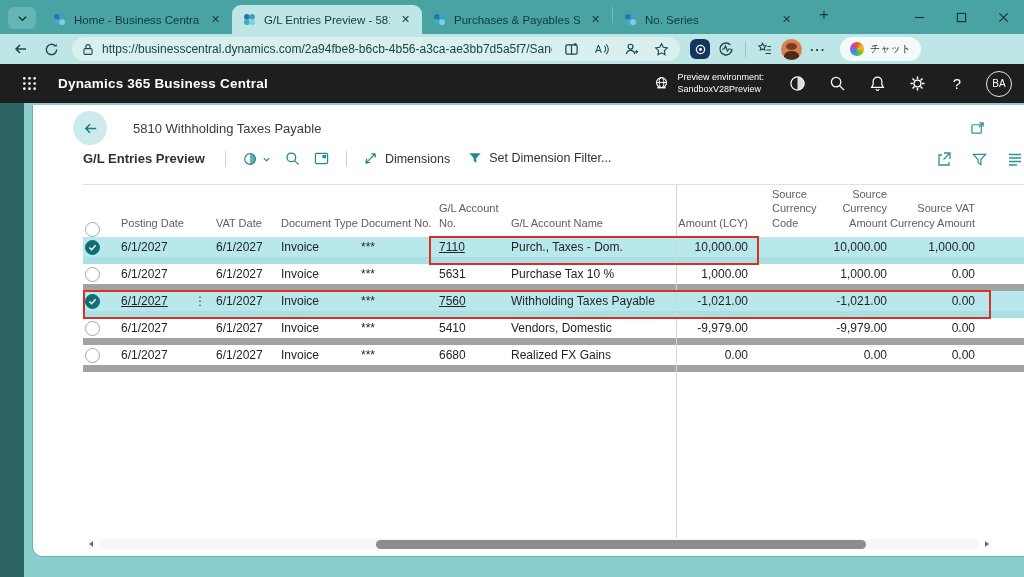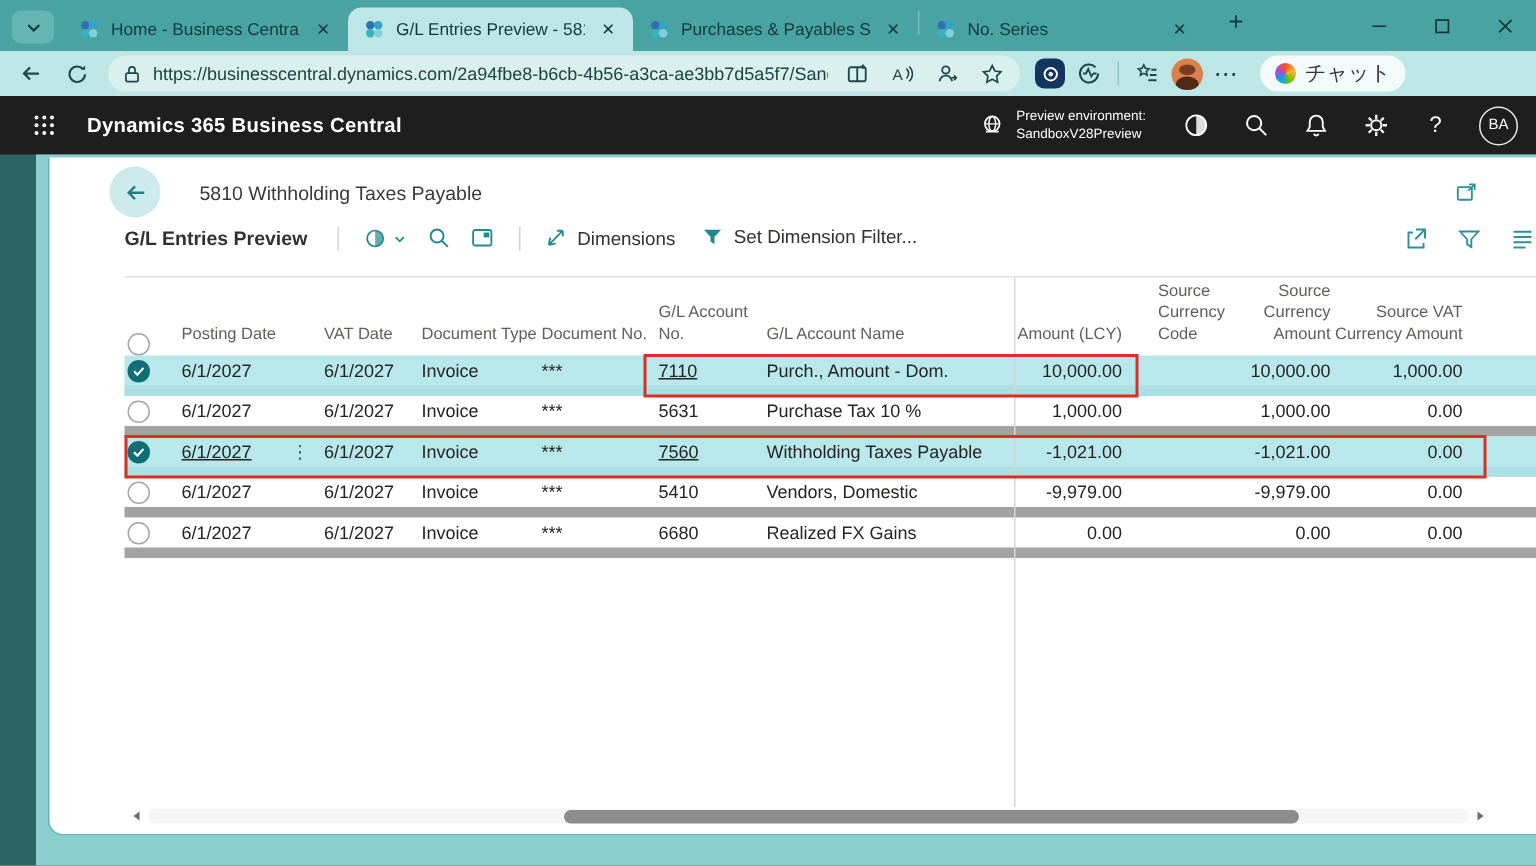--- a/index.html
+++ b/index.html
@@ -21,21 +21,21 @@
   .nav-ic { width:26px; height:24px; display:flex; align-items:center; justify-content:center; color:#1c4747; flex:none;}
   .url-pill { width:608px; height:24px; margin-left:4px; background:#d9f0ef; border-radius:12px; display:flex; align-items:center; padding:0 8px 0 10px; gap:8px; color:#1d4a4a; flex:none;}
   .url-text { flex:1; font-size:12px; white-space:nowrap; overflow:hidden; color:#1c4343;}
   .pill-ic { width:22px; height:20px; display:flex; align-items:center; justify-content:center; color:#1c4747; flex:none;}
   .ext-badge { width:20px; height:20px; border-radius:6px; background:#16355e; display:flex; align-items:center; justify-content:center; margin-left:6px; flex:none;}
   .bar-ic { width:24px; height:24px; display:flex; align-items:center; justify-content:center; color:#1c4747; flex:none;}
   .vsep { width:1px; height:16px; background:#8fc7c7; margin:0 3px; flex:none;}
   .avatar-sm { width:21px; height:21px; border-radius:50%; background:#d9814e; position:relative; overflow:hidden; flex:none;}
   .avatar-sm::after{content:""; position:absolute; left:5px; top:4px; width:11px; height:7px; border-radius:50%; background:#7a3c20;}
   .avatar-sm::before{content:""; position:absolute; left:3px; top:12px; width:15px; height:10px; border-radius:50% 50% 0 0; background:#4f2a17;}
-  .copilot-pill { height:24px; margin-left:6px; background:#f2fafa; border-radius:12px; display:flex; align-items:center; gap:6px; padding:0 10px; font-size:14px; color:#333; flex:none;}
+  .copilot-pill { height:24px; margin-left:6px; background:#f2fafa; border-radius:12px; display:flex; align-items:center; gap:6px; padding:0 10px; font-size:10px; color:#333; flex:none;}
   .copilot-logo { width:14px; height:14px; border-radius:50%; background:conic-gradient(#f35325,#f8b632,#81bc06,#05a6f0,#b14ad6,#f35325); flex:none;}
 
   
   .bc-header { height:39px; background:#1e1e1e; color:#fff; display:flex; align-items:center; padding:0 12px 0 14px; }
   .waffle { width:30px; height:30px; display:flex; align-items:center; justify-content:center; }
   .bc-title { font-size:13.5px; font-weight:bold; margin-left:14px; letter-spacing:.2px;}
   .bc-right { margin-left:auto; display:flex; align-items:center; gap:6px; }
   .env { display:flex; align-items:center; gap:7px; margin-right:10px;}
   .env-text { font-size:9px; line-height:1.25; color:#fff;}
   .hd-ic { width:34px; height:30px; display:flex; align-items:center; justify-content:center; color:#fff;}
@@ -408,21 +408,21 @@
               </svg>
             </span>
           </div>
         <div class="c-post">
             <span>6/1/2027</span>
           </div>
         <div class="c-vat">6/1/2027</div>
         <div class="c-dtype">Invoice</div>
         <div class="c-dno">***</div>
         <div class="c-ano"><span class="lnk">7110</span></div>
-        <div class="c-aname">Purch., Amount - Dom.</div>
+        <div class="c-aname">Purch., Taxes - Dom.</div>
         <div class="c-amt">10,000.00</div>
         <div class="c-scode"></div>
         <div class="c-samt">10,000.00</div>
         <div class="c-svat">1,000.00</div>
       </div>
 
       <div class="row">
         <div class="c-check">
             <span class="circ"></span>
           </div>

